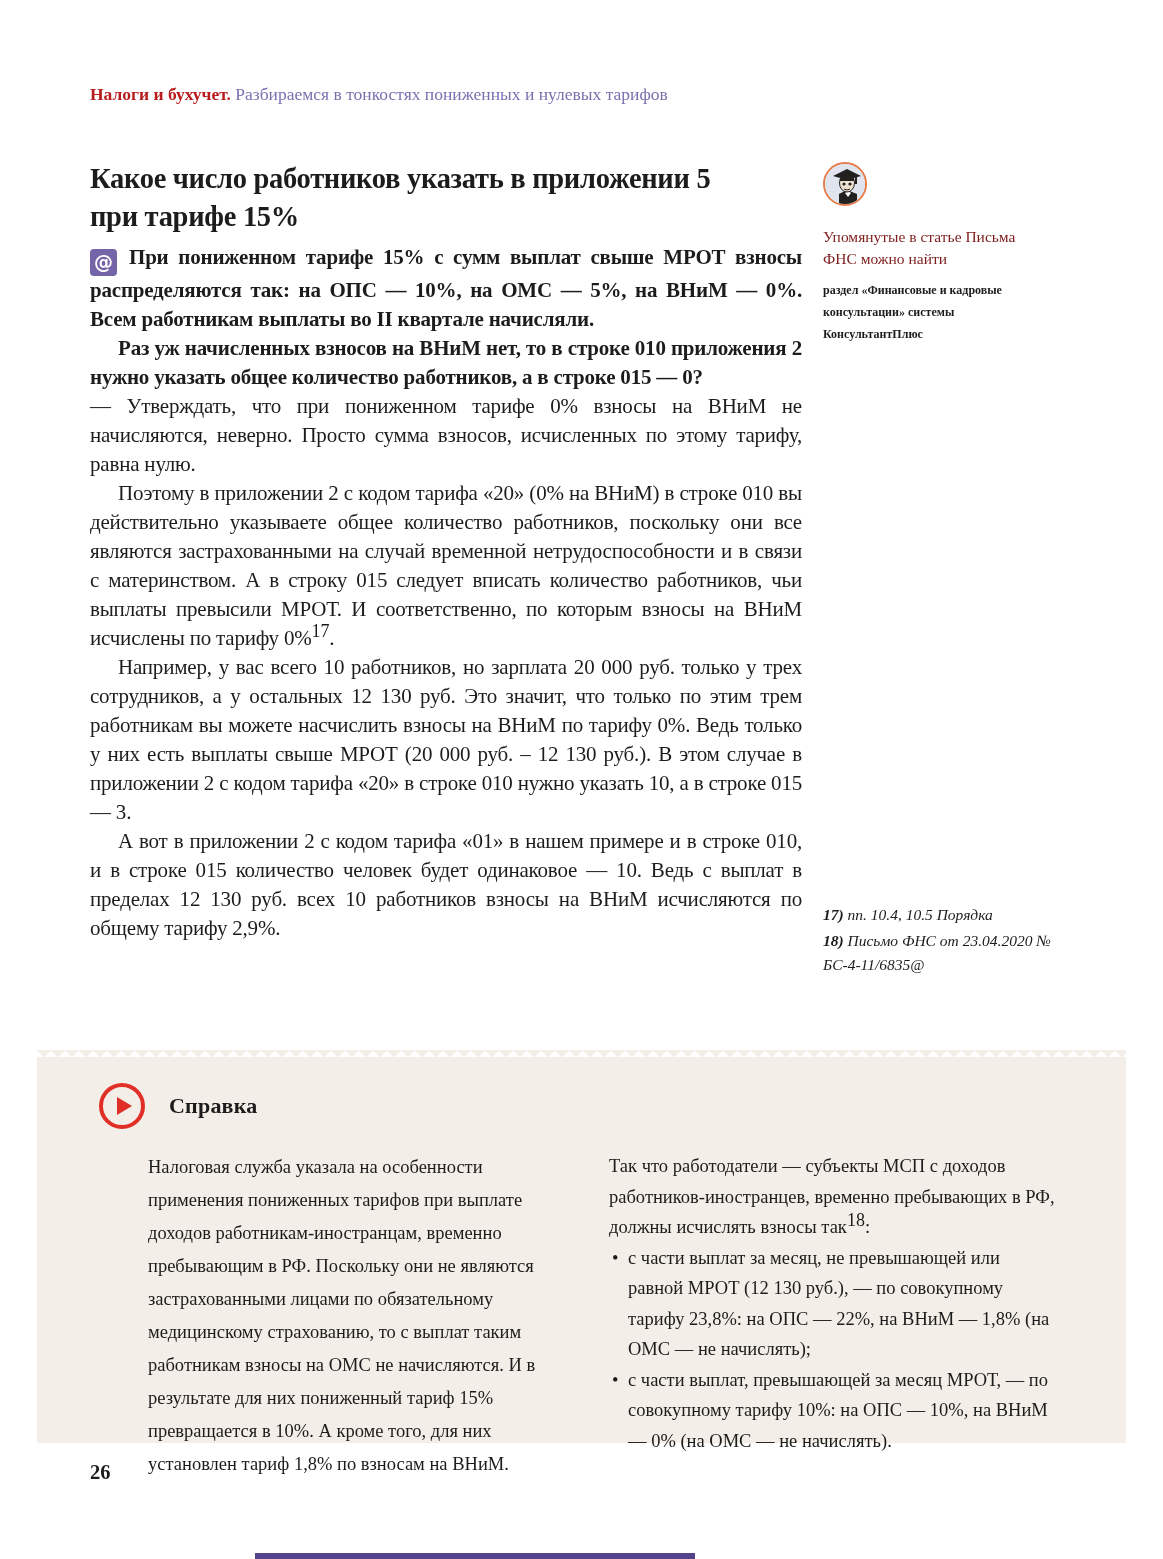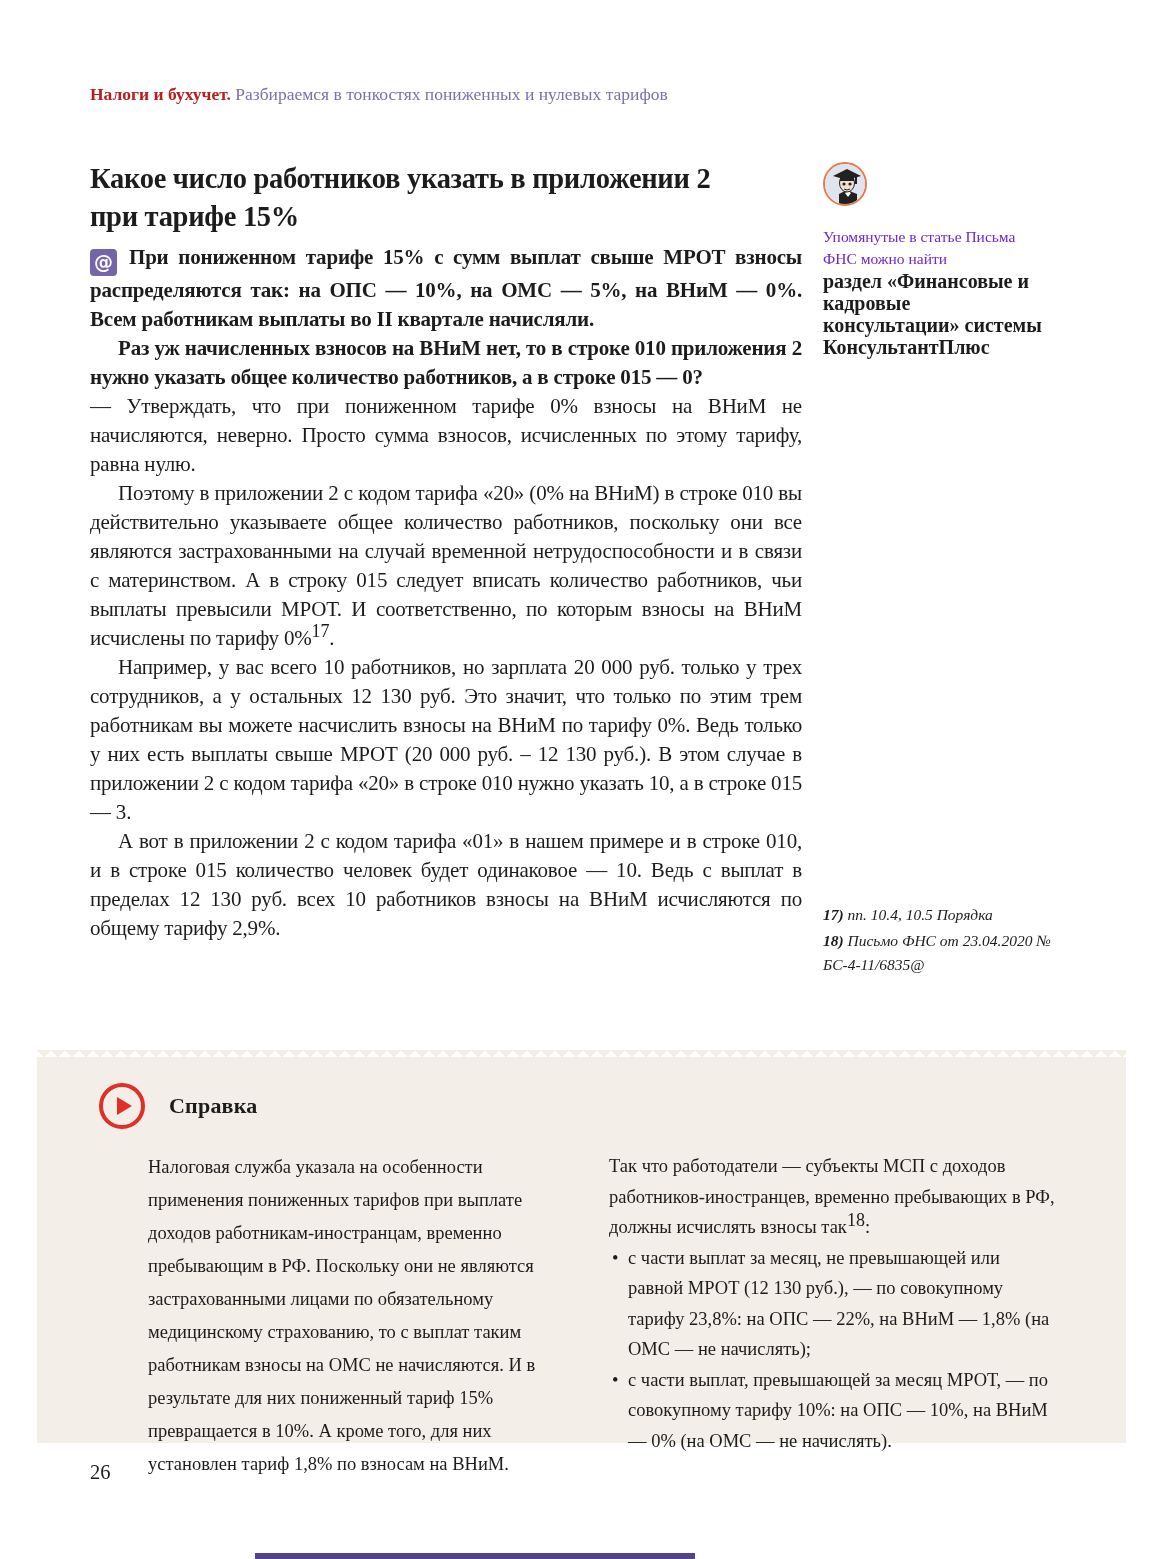--- a/index.html
+++ b/index.html
@@ -25,22 +25,22 @@
   .article .bold { font-weight:bold; }
   .at-badge { display:inline-block; width:27px; height:27px; background:#7464a8; color:#ffffff;
     text-align:center; line-height:27px; font-size:19px; border-radius:4px; margin-right:12px;
     vertical-align:-5px; font-family:"DejaVu Sans", sans-serif; text-indent:0; }
   .article sup, .refbox sup { font-size:18px; line-height:0; }
 
   
   .side { position:absolute; left:823px; top:162px; width:228px; }
   .avatar { width:40px; height:40px; border-radius:50%; border:2px solid #e87b4a;
     background:#dfe4ee; overflow:hidden; }
-  .side-note { margin-top:20px; font-size:15.5px; line-height:22px; color:#6d28d9; }
-  .side-note-bold { font-size:20px; font-weight:bold; line-height:22px; }
+  .side-note { margin-top:20px; font-size:15.5px; line-height:22px; color:#7f1d1d; }
+  .side-note-bold { margin-top:9px; font-size:12px; font-weight:bold; line-height:22px; }
 
   .footnotes { position:absolute; left:823px; top:903px; width:245px;
     font-size:15.5px; line-height:24px; }
   .footnotes .fn { margin-bottom:2px;font-style:italic; }
   .footnotes .fn-num { font-weight:bold; }
 
   
   .refbox { position:absolute; left:37px; top:1057px; width:1089px; height:386px; background:#f3eee7; }
   .refbox .zigzag { position:absolute; top:-7px; left:0; right:0; height:7px;
     background: conic-gradient(from -45deg at 50% 100%, #f3eee7 90deg, rgba(0,0,0,0) 0) 0 0 / 14px 7px repeat-x; }
@@ -50,35 +50,35 @@
   .play-tri { width:0; height:0; border-left:15px solid #df2f27;
     border-top:9px solid transparent; border-bottom:9px solid transparent; margin-left:5px; }
   .refbox-title { font-size:22px; font-weight:bold; letter-spacing:0.2px; }
   .refbox-cols { position:absolute; left:111px; top:94px; display:flex; gap:37px; }
   .refcol-left  { width:424px; font-size:18.5px; line-height:33px; }
   .refcol-right { width:450px; font-size:18.5px; line-height:30.5px; }
   .refcol-right ul { margin:0; padding:0; list-style:none; }
   .refcol-right li { position:relative; padding-left:19px; }
   .refcol-right li::before { content:"\2022"; position:absolute; left:3px; }
 
-  .page-num { position:absolute; left:90px; top:1461px; font-size:20.5px; }
+  .page-num { position:absolute; left:90px; top:1461px; font-size:20.5px;font-weight:bold; }
 
   .bottom-bar { position:absolute; left:255px; top:1553px; width:440px; height:6px; background:#53438c; }
 </style>
 </head>
 <body>
 
 <div class="page">
 
   <div class="runhead">
     <span class="hb">Налоги и бухучет.</span><span class="hr"> Разбираемся в тонкостях пониженных и нулевых тарифов</span>
   </div>
 
   <h1 class="title" style="margin:0;">
-    <span>Какое число работников указать в приложении 2</span><br>
+    <span>Какое число работников указать в приложении 5</span><br>
     <span>при тарифе 15%</span>
   </h1>
 
   <div class="article">
     <p class="bold"><span class="at-badge">@</span><span>При пониженном тарифе 15% с сумм выплат свыше МРОТ взносы распределяются так: на ОПС — 10%, на ОМС — 5%, на ВНиМ — 0%. Всем работникам выплаты во II квартале начисляли.</span></p>
     <p class="bold ind"><span>Раз уж начисленных взносов на ВНиМ нет, то в строке 010 приложения 2 нужно указать общее количество работников, а в строке 015 — 0?</span></p>
     <p><span>— Утверждать, что при пониженном тарифе 0% взносы на ВНиМ не начисляются, неверно. Просто сумма взносов, исчисленных по этому тарифу, равна нулю.</span></p>
     <p class="ind"><span>Поэтому в приложении 2 с кодом тарифа «20» (0% на ВНиМ) в строке 010 вы действительно указываете общее количество работников, поскольку они все являются застрахованными на случай временной нетрудоспособности и в связи с материнством. А в строку 015 следует вписать количество работников, чьи выплаты превысили МРОТ. И соответственно, по которым взносы на ВНиМ исчислены по тарифу 0%</span><sup>17</sup><span>.</span></p>
     <p class="ind"><span>Например, у вас всего 10 работников, но зарплата 20 000 руб. только у трех сотрудников, а у остальных 12 130 руб. Это значит, что только по этим трем работникам вы можете насчислить взносы на ВНиМ по тарифу 0%. Ведь только у них есть выплаты свыше МРОТ (20 000 руб. – 12 130 руб.). В этом случае в приложении 2 с кодом тарифа «20» в строке 010 нужно указать 10, а в строке 015 — 3.</span></p>
     <p class="ind"><span>А вот в приложении 2 с кодом тарифа «01» в нашем примере и в строке 010, и в строке 015 количество человек будет одинаковое — 10. Ведь с выплат в пределах 12 130 руб. всех 10 работников взносы на ВНиМ исчисляются по общему тарифу 2,9%.</span></p>

